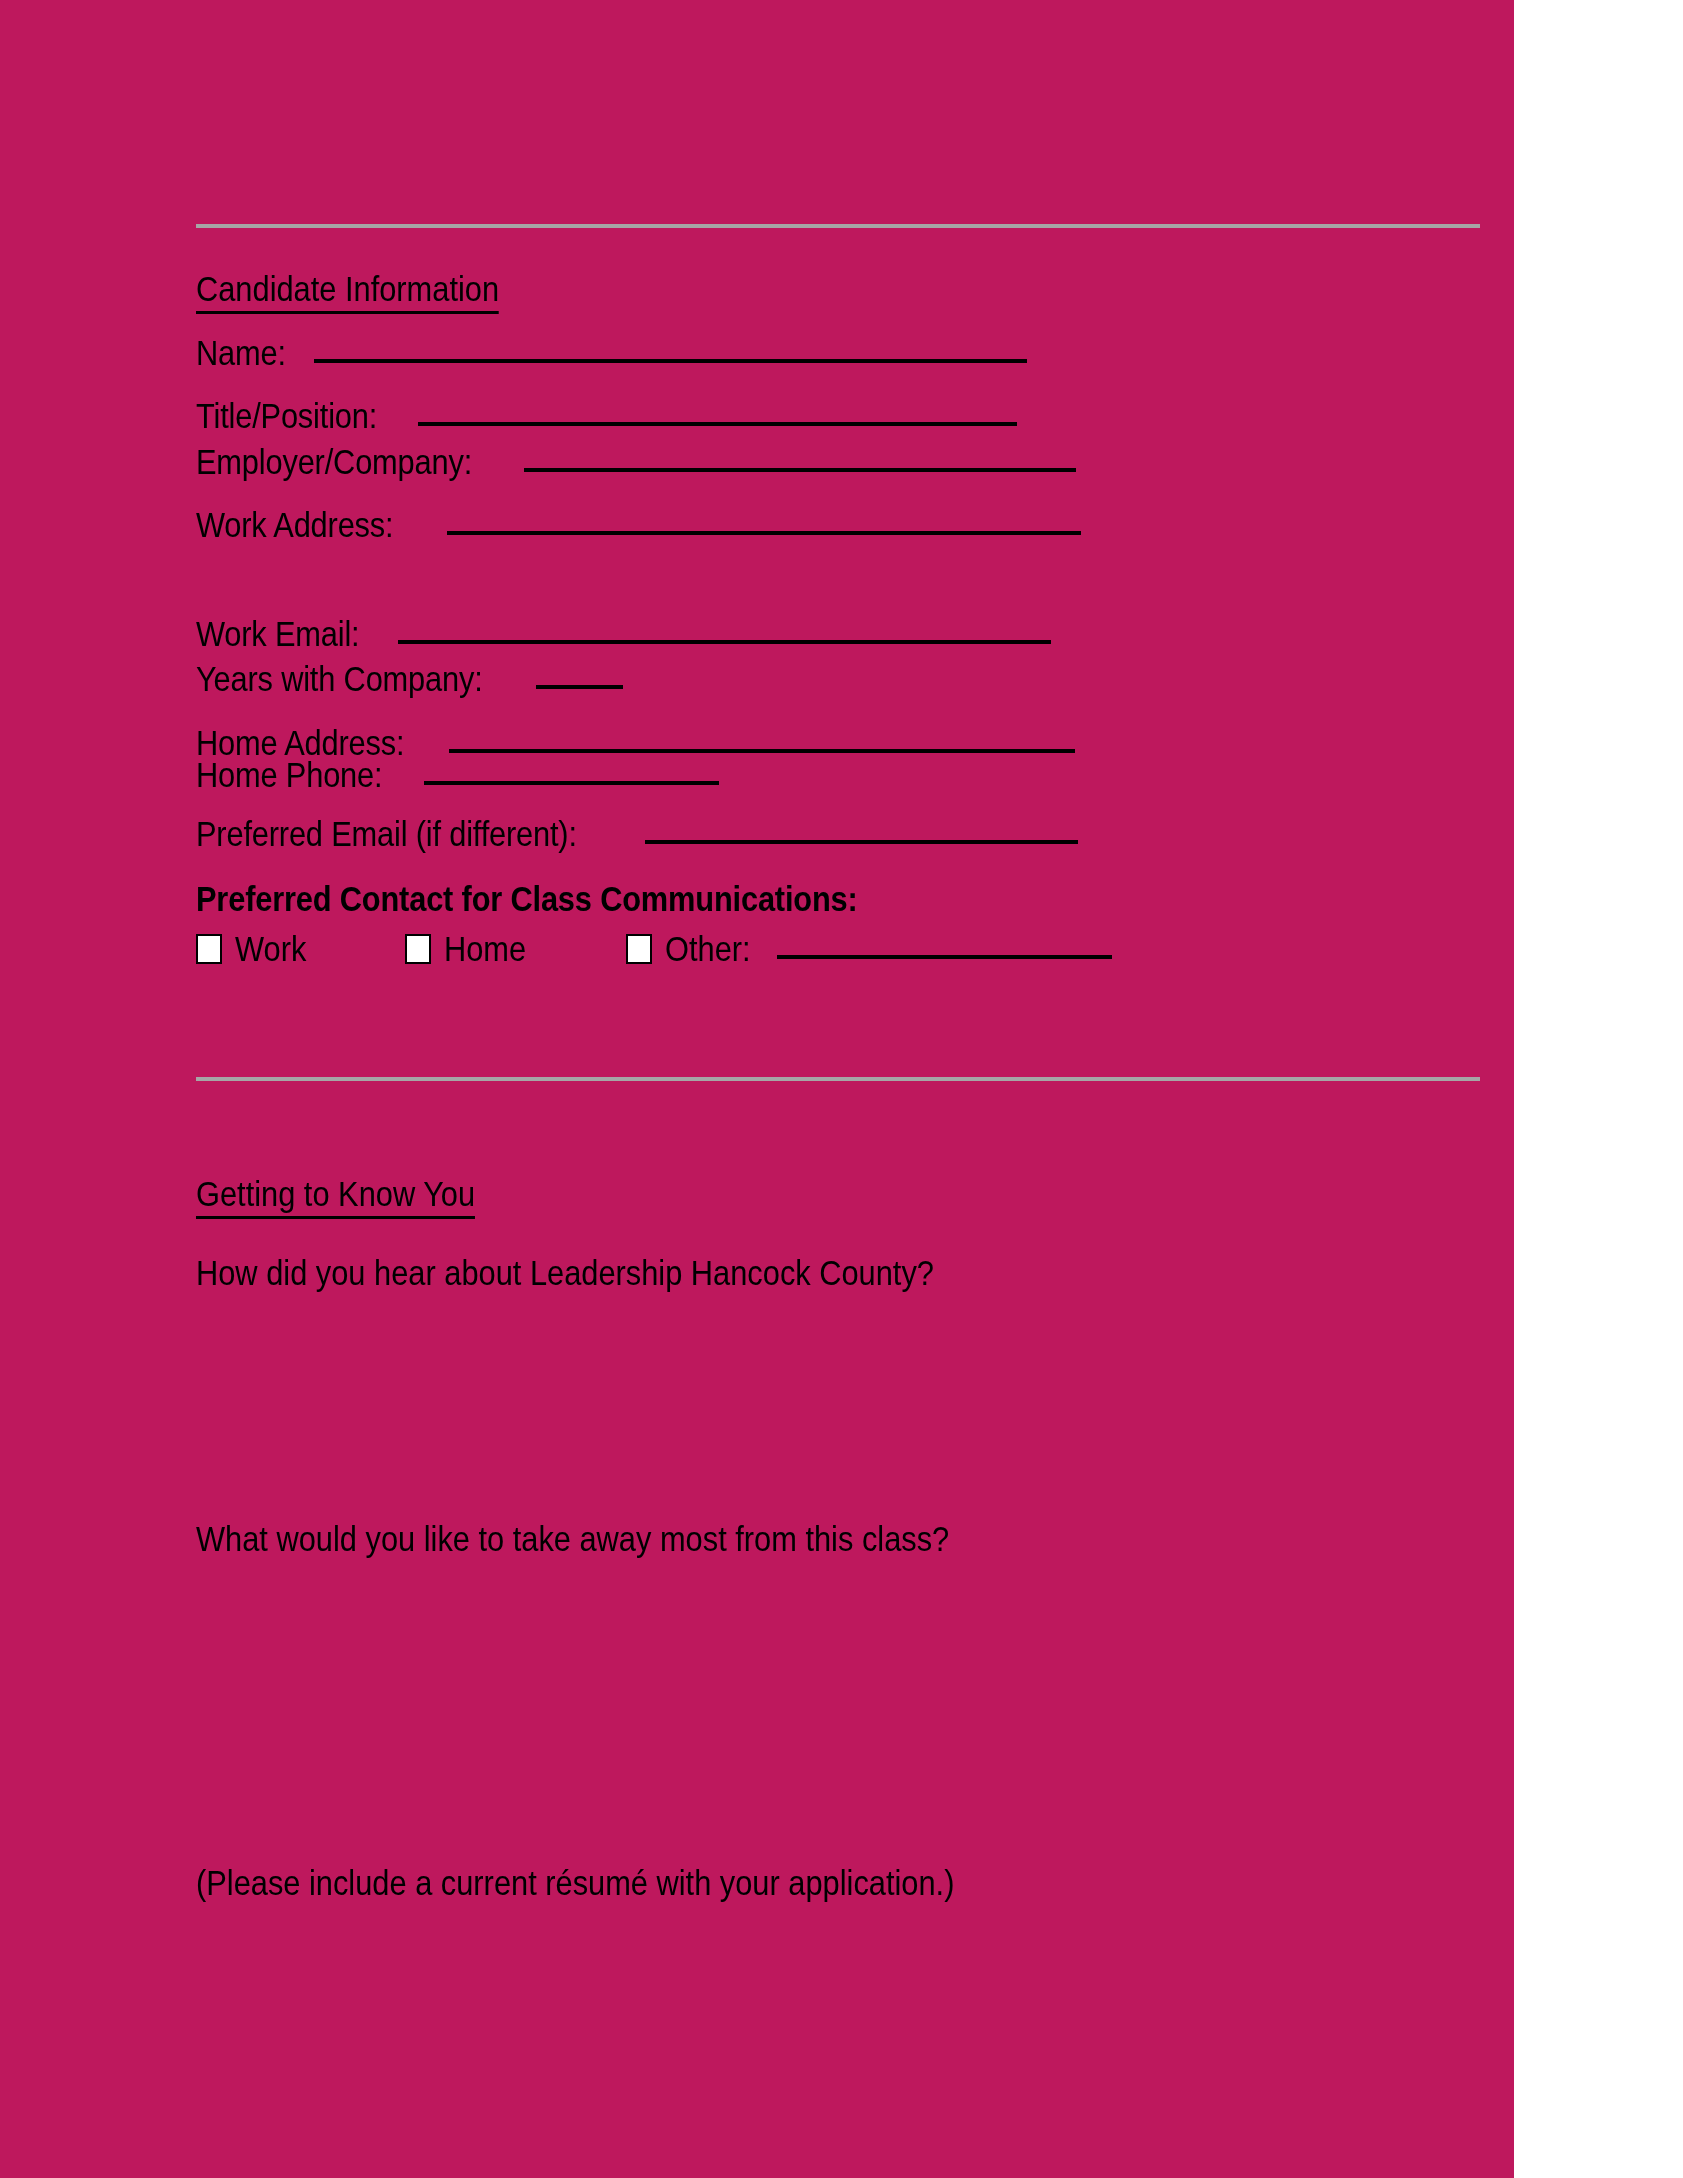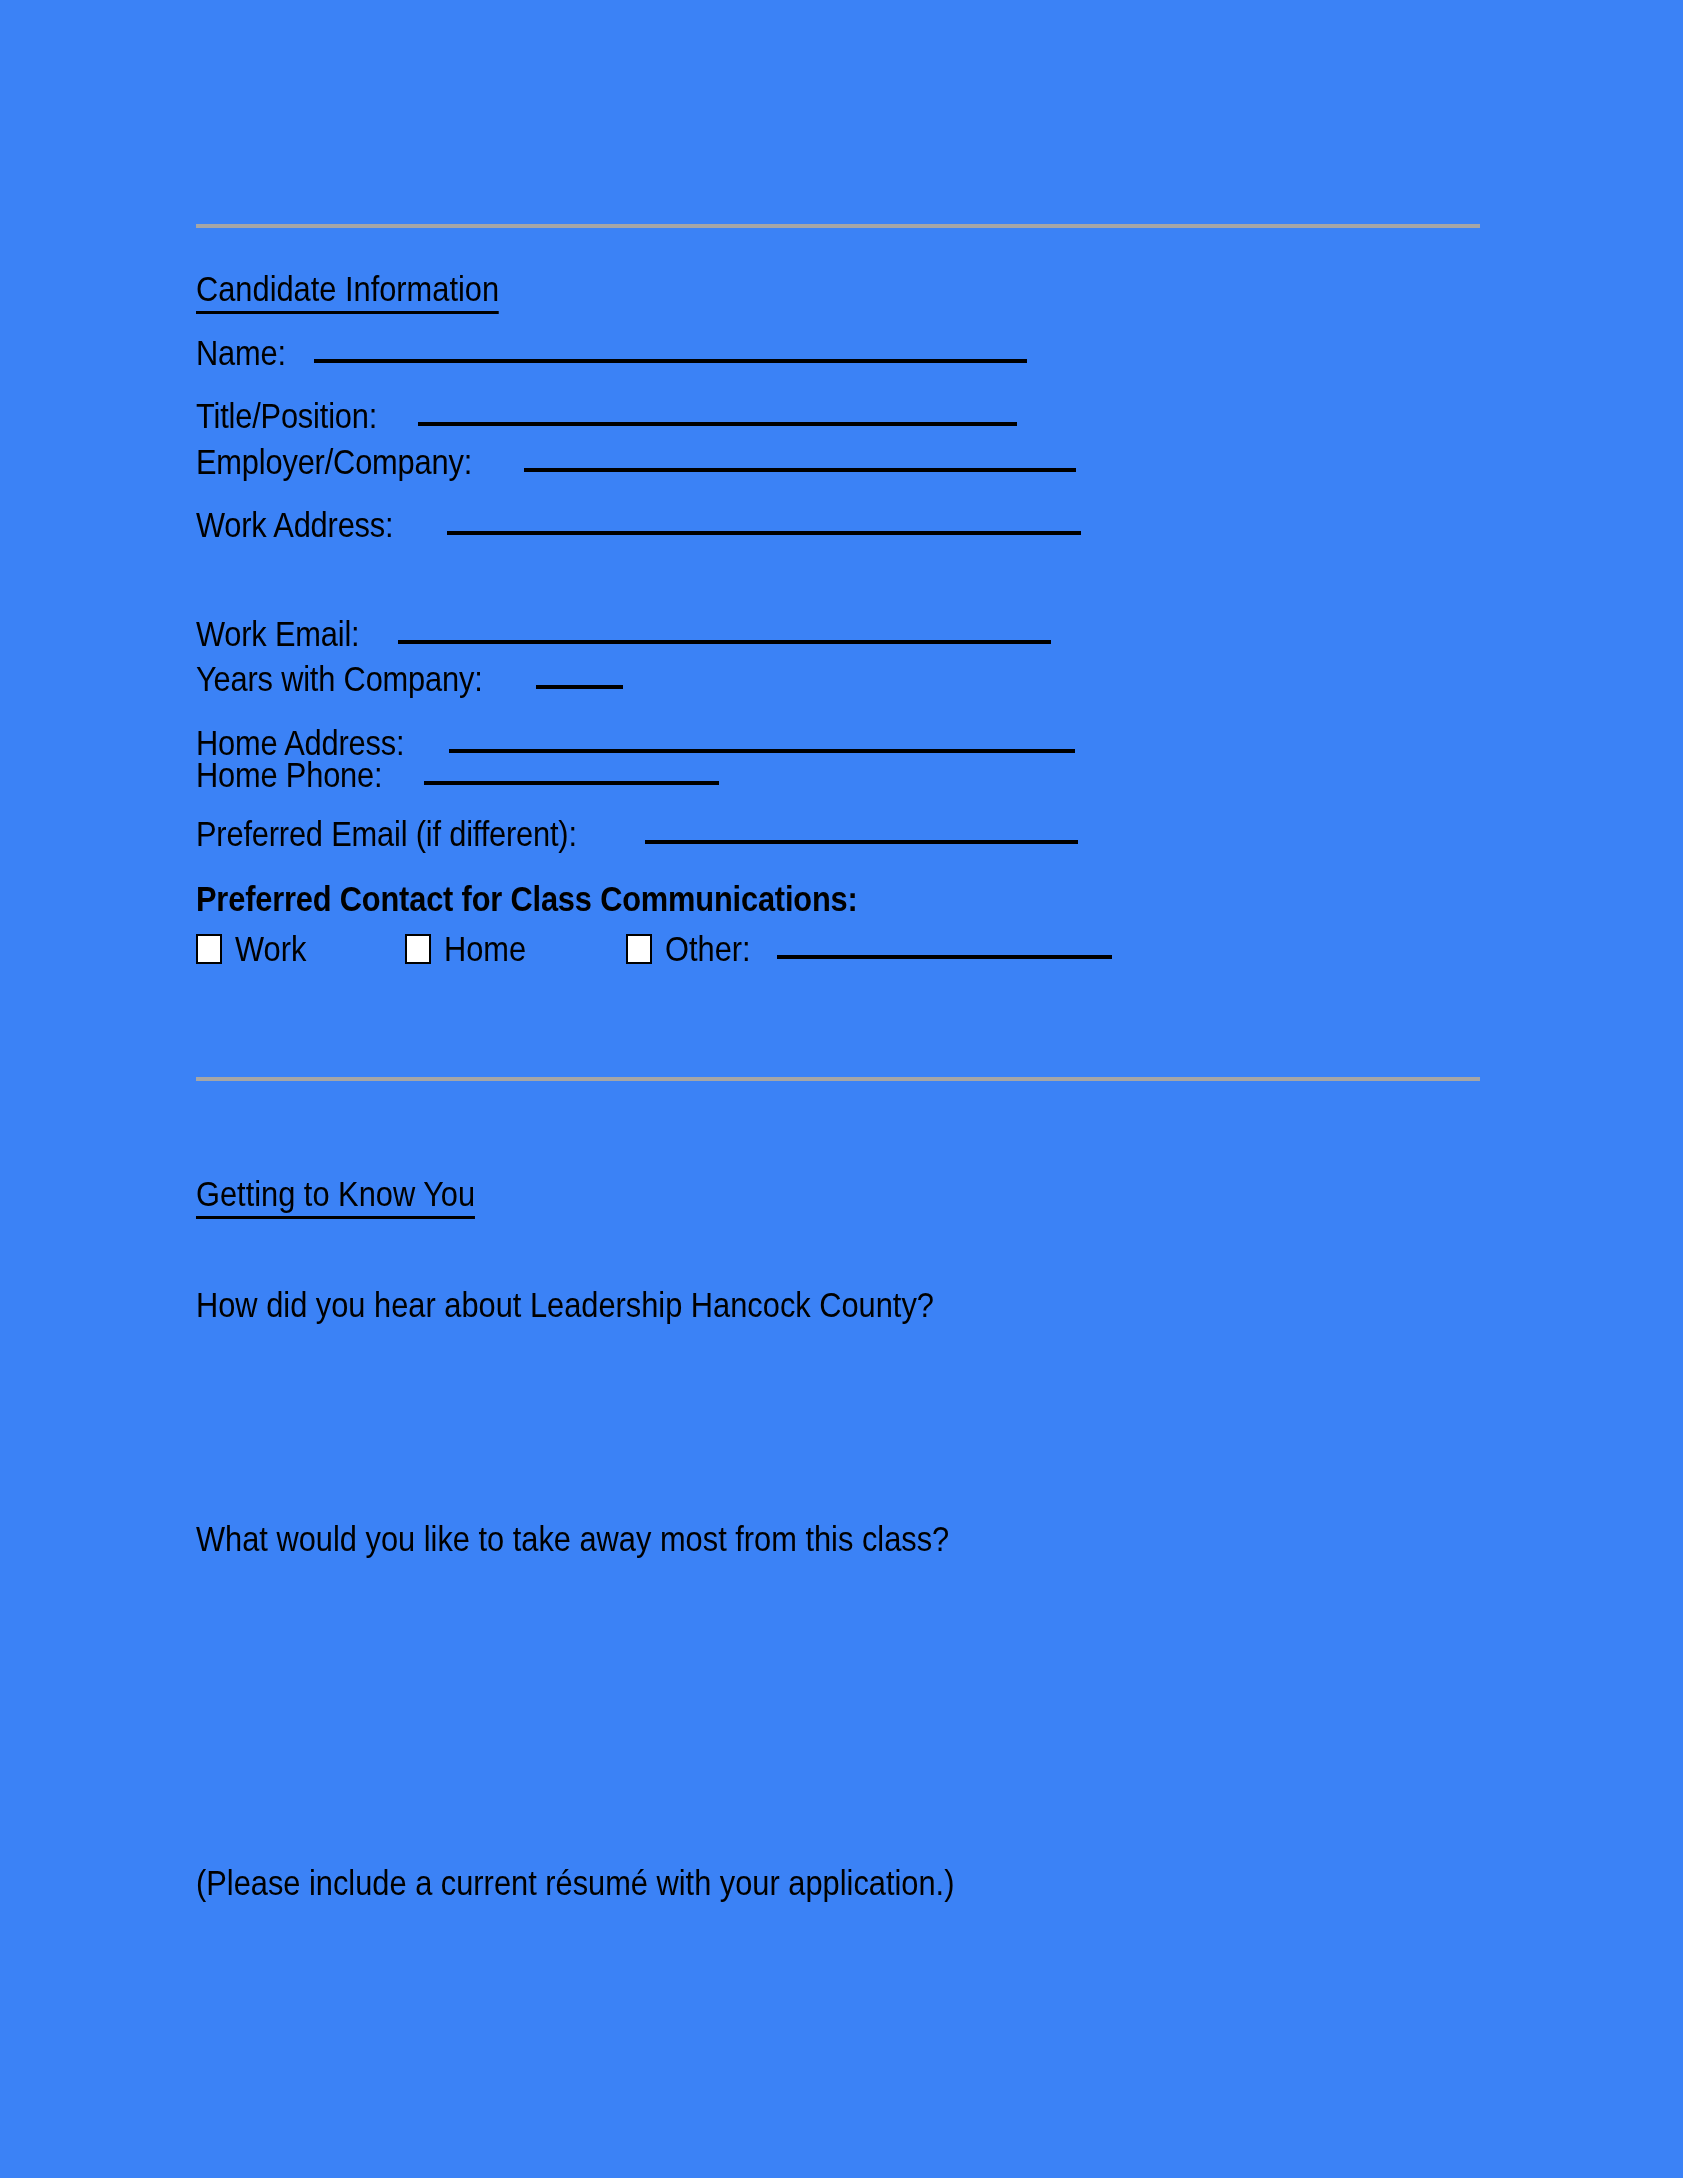--- a/index.html
+++ b/index.html
@@ -12,23 +12,23 @@
     height: 2178px;
     position: relative;
     font-family: "Liberation Sans", "DejaVu Sans", sans-serif;
     color: #000000;
     -webkit-font-smoothing: antialiased;
   }
 
   .page {
     position: absolute;
     left: 0; top: 0;
-    width: 1683px;
+    width: 1514px;
     height: 2178px;
-    background: #3b82f6;
+    background: #be185d;
     overflow: hidden;
   }
 
   
   .divider {
     position: absolute;
     left: 196px;
     width: 1284px;
     height: 4px;
     background: #a6a6a6;
@@ -197,21 +197,21 @@
     </div>
 
   </div>
 
   <div class="divider" id="divider-middle"></div>
 
   <div class="row" style="top:1174px;">
     <span class="heading">Getting to Know You</span>
   </div>
 
-  <div class="question" style="top:1285px;">
+  <div class="question" style="top:1253px;">
     <span>How did you hear about Leadership Hancock County?</span>
   </div>
 
   <div class="question" style="top:1519px;">
     <span>What would you like to take away most from this class?</span>
   </div>
 
   <div class="question" style="top:1863px;">
     <span>(Please include a current résumé with your application.)</span>
   </div>

